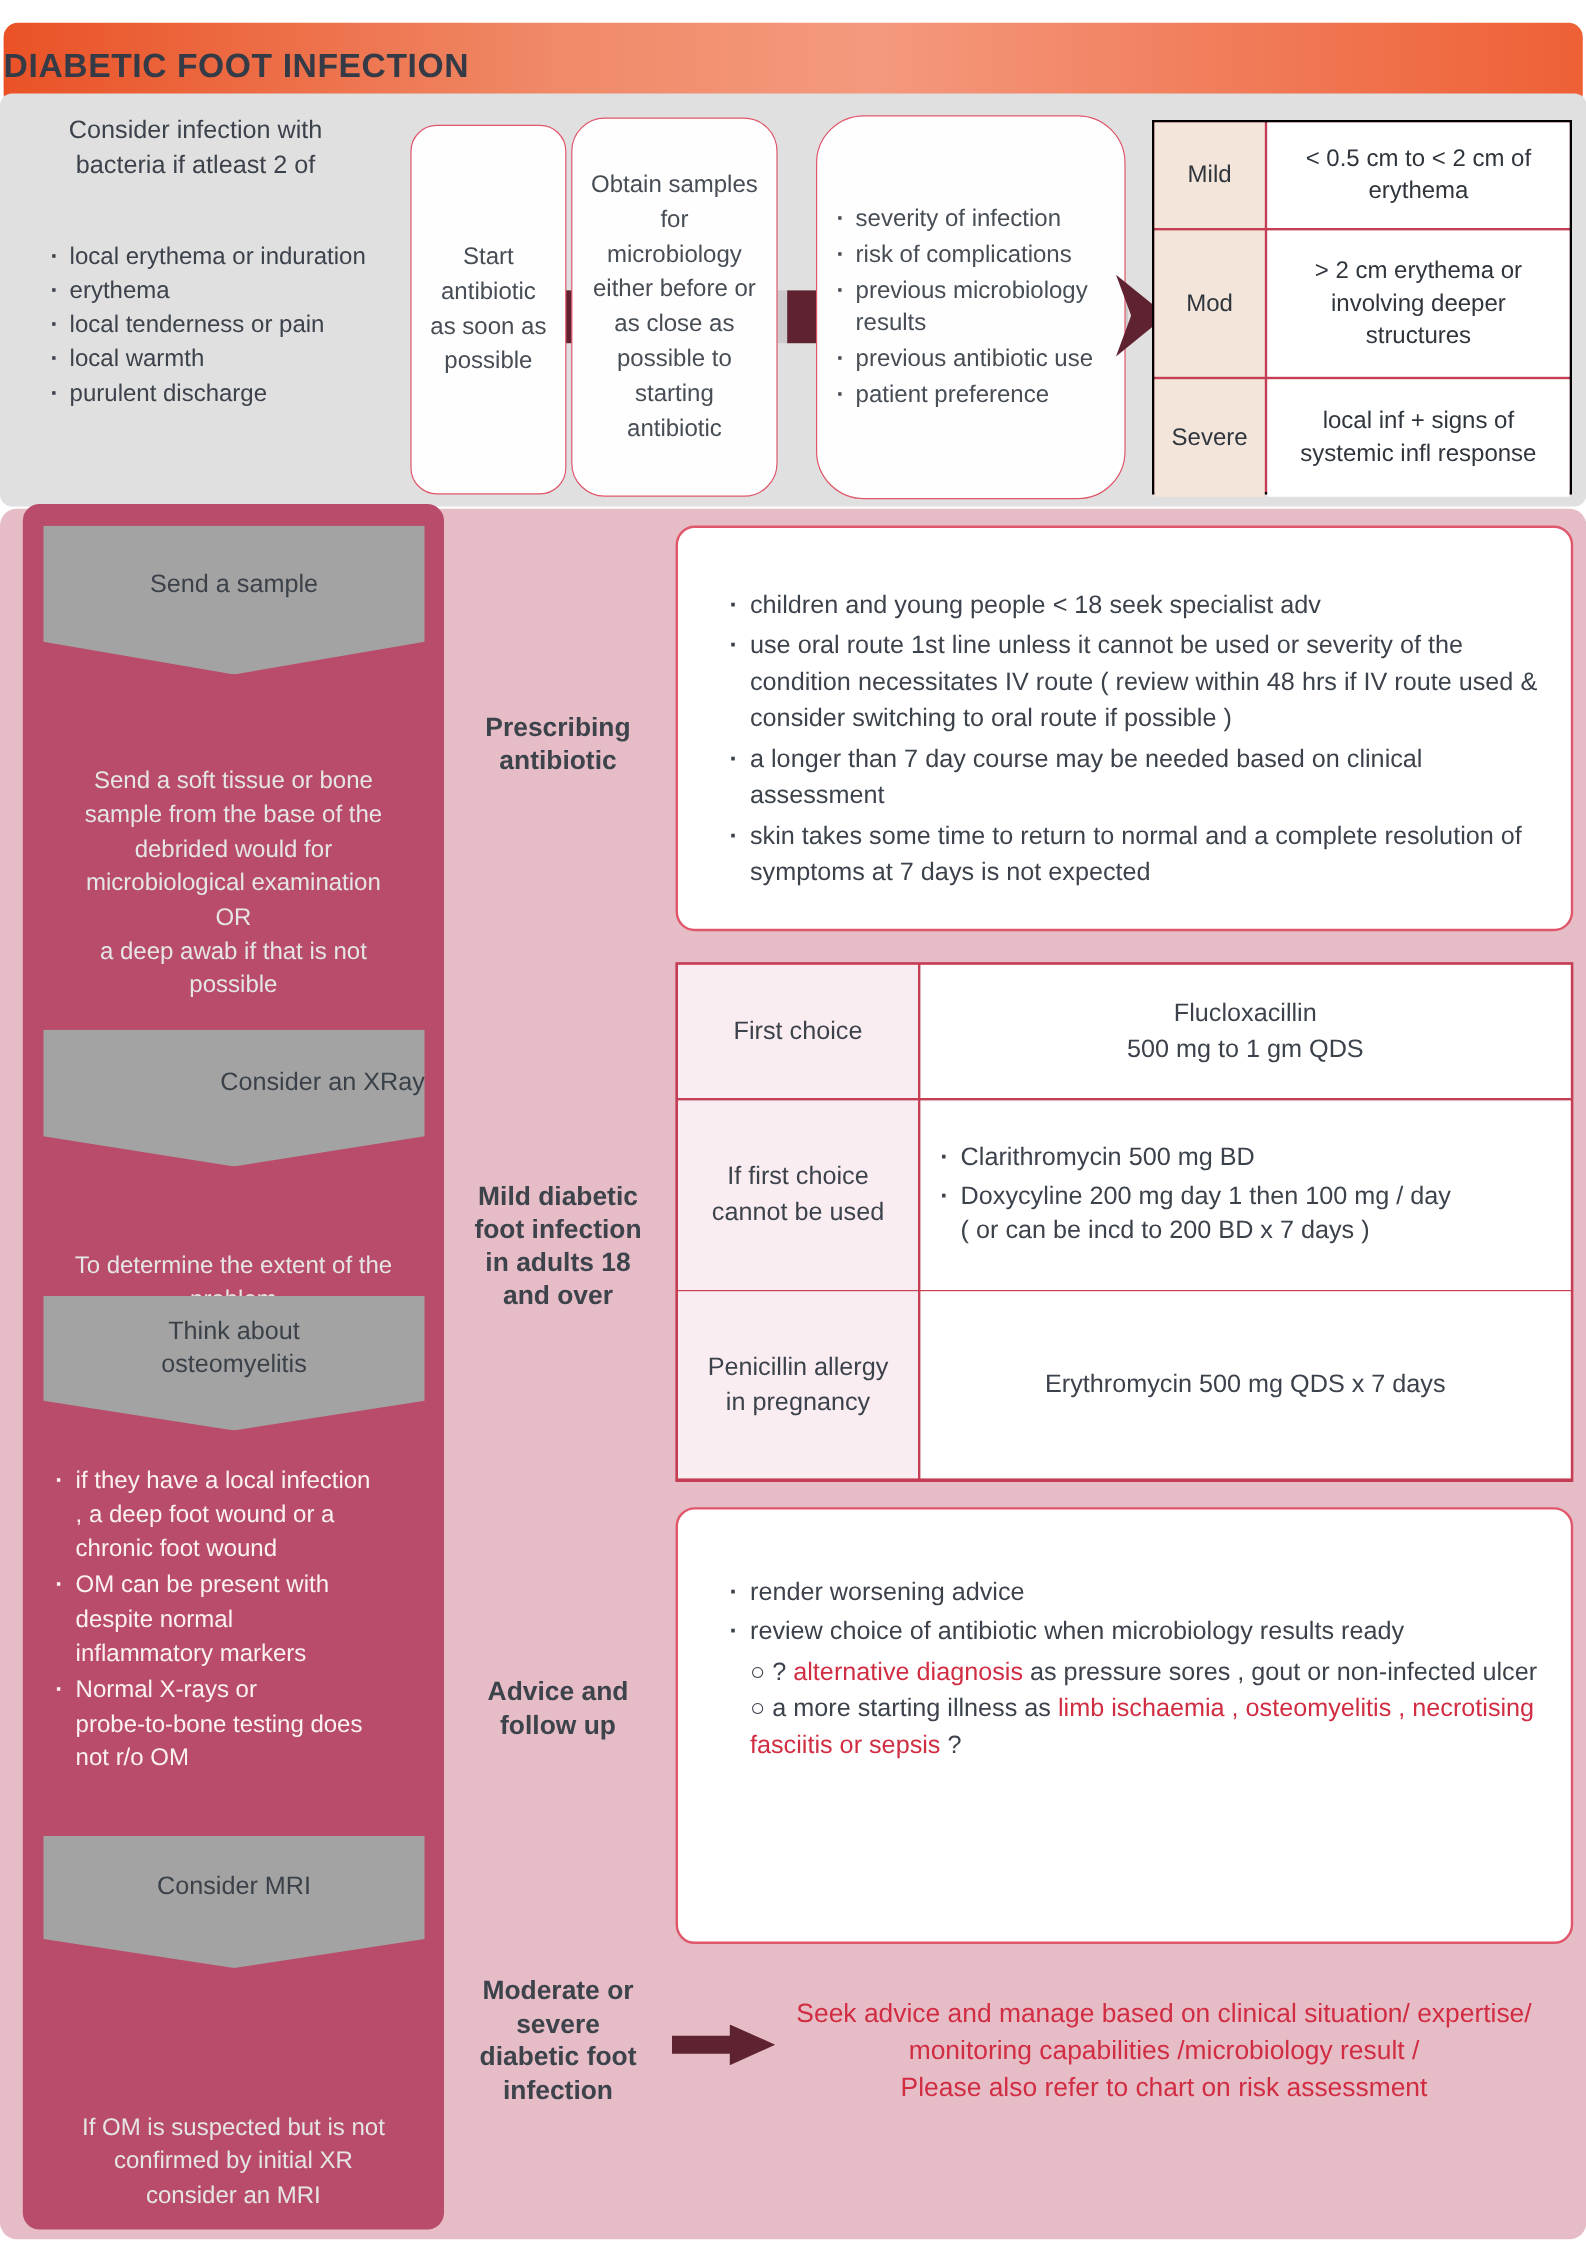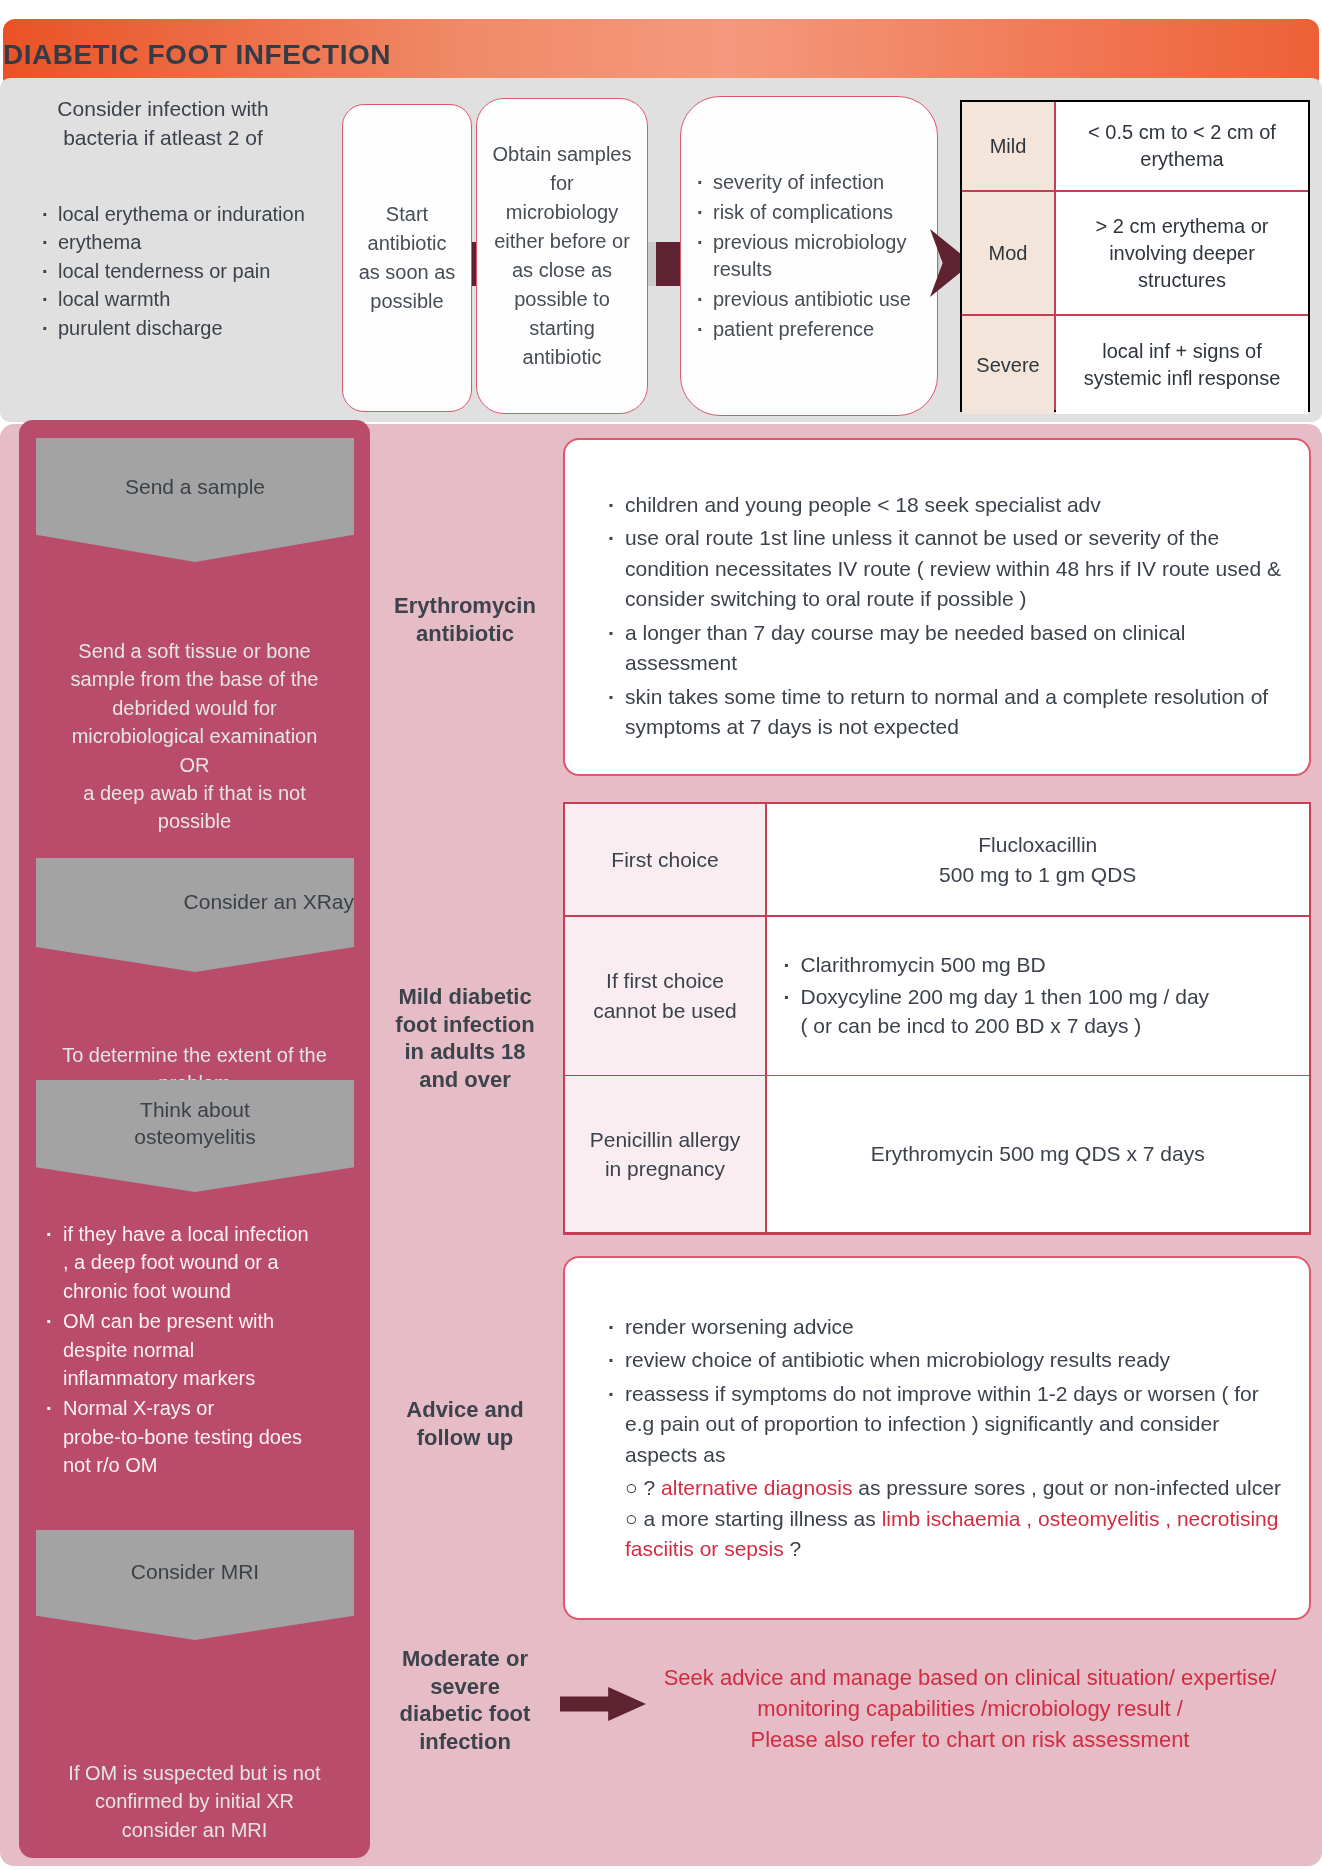--- a/index.html
+++ b/index.html
@@ -188,21 +188,21 @@
     </ul>
 
     <div class="banner b4">
       <span>Consider MRI</span>
     </div>
     <div class="note n4 pre">If OM is suspected but is not
 confirmed by initial XR
 consider an MRI</div>
   </div>
 
-  <div class="seclabel lbl-prescribing pre">Erythromycin
+  <div class="seclabel lbl-prescribing pre">Prescribing
 antibiotic</div>
   <div class="wbox box-prescribing">
     <ul class="bullets">
       <li>children and young people &lt; 18 seek specialist adv</li>
       <li>use oral route 1st line unless it cannot be used or severity of the condition necessitates IV route ( review within 48 hrs if IV route used &amp; consider switching to oral route if possible )</li>
       <li>a longer than 7 day course may be needed based on clinical assessment</li>
       <li>skin takes some time to return to normal and a complete resolution of symptoms at 7 days is not expected</li>
     </ul>
   </div>
 
@@ -225,21 +225,20 @@
     <div class="cell lab">Penicillin allergy in pregnancy</div>
     <div class="cell">Erythromycin 500 mg QDS x 7 days</div>
   </div>
 
   <div class="seclabel lbl-advice pre">Advice and
 follow up</div>
   <div class="wbox box-advice">
     <ul class="bullets">
       <li>render worsening advice</li>
       <li>review choice of antibiotic when microbiology results ready</li>
-      <li>reassess if symptoms do not improve within 1-2 days or worsen ( for e.g pain out of proportion to infection ) significantly and consider aspects as</li>
     </ul>
     <div class="subline"><span>○ ? </span><span class="red">alternative diagnosis</span><span> as pressure sores , gout or non-infected ulcer</span></div>
     <div class="subline"><span>○ a more starting illness as </span><span class="red">limb ischaemia , osteomyelitis , necrotising fasciitis or sepsis</span><span> ?</span></div>
   </div>
 
   <div class="seclabel lbl-modsev pre">Moderate or
 severe
 diabetic foot
 infection</div>
   <div class="modsev-arrow"></div>

